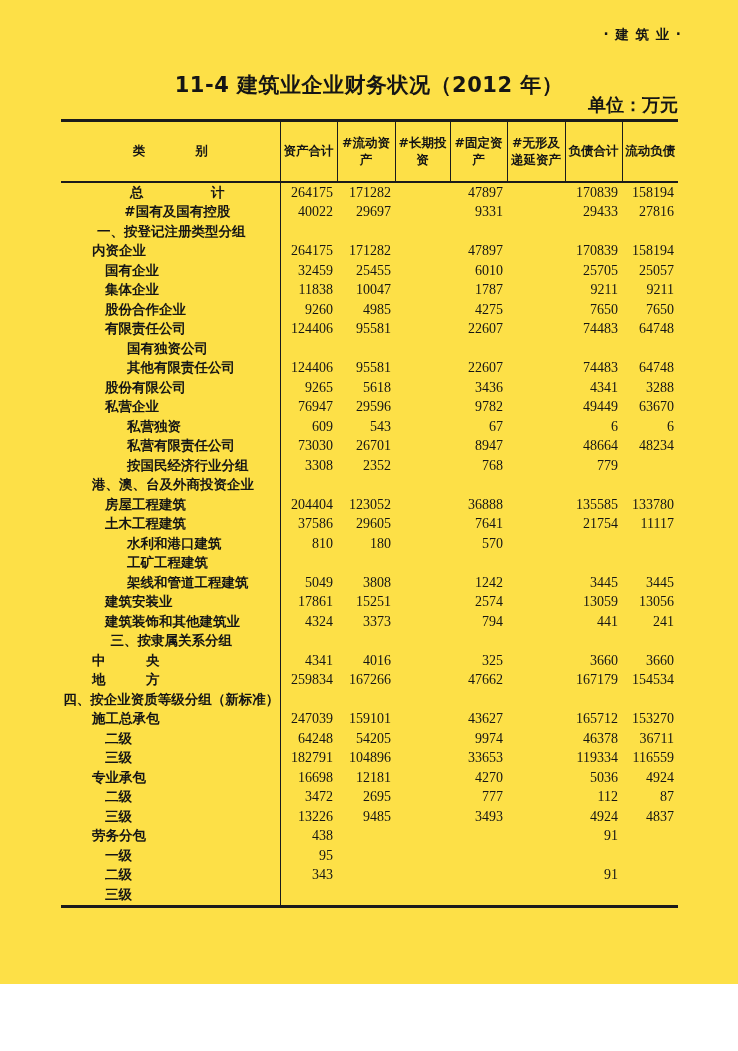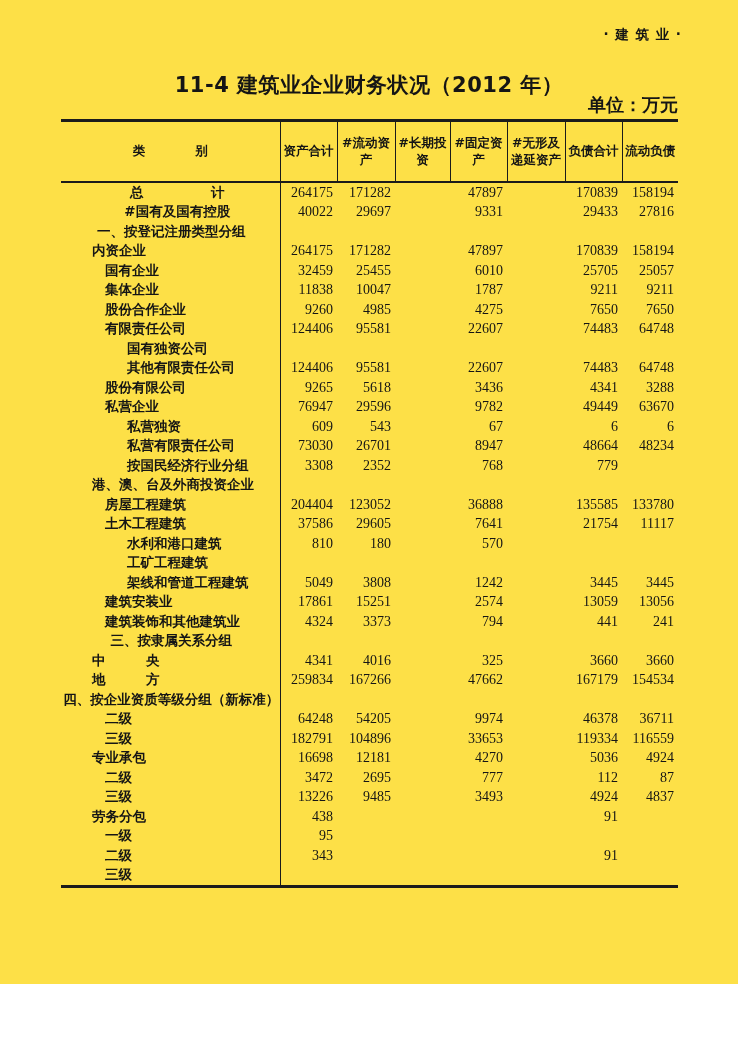--- a/index.html
+++ b/index.html
@@ -358,20 +358,30 @@
           <td class="label ind0">四、按企业资质等级分组（新标准）</td>
           <td class="num"></td>
           <td class="num"></td>
           <td class="num"></td>
           <td class="num"></td>
           <td class="num"></td>
           <td class="num"></td>
           <td class="num"></td>
         </tr>
         <tr>
+          <td class="label ind2">施工总承包</td>
+          <td class="num">247039</td>
+          <td class="num">159101</td>
+          <td class="num"></td>
+          <td class="num">43627</td>
+          <td class="num"></td>
+          <td class="num">165712</td>
+          <td class="num">153270</td>
+        </tr>
+        <tr>
           <td class="label ind3">二级</td>
           <td class="num">64248</td>
           <td class="num">54205</td>
           <td class="num"></td>
           <td class="num">9974</td>
           <td class="num"></td>
           <td class="num">46378</td>
           <td class="num">36711</td>
         </tr>
         <tr>

